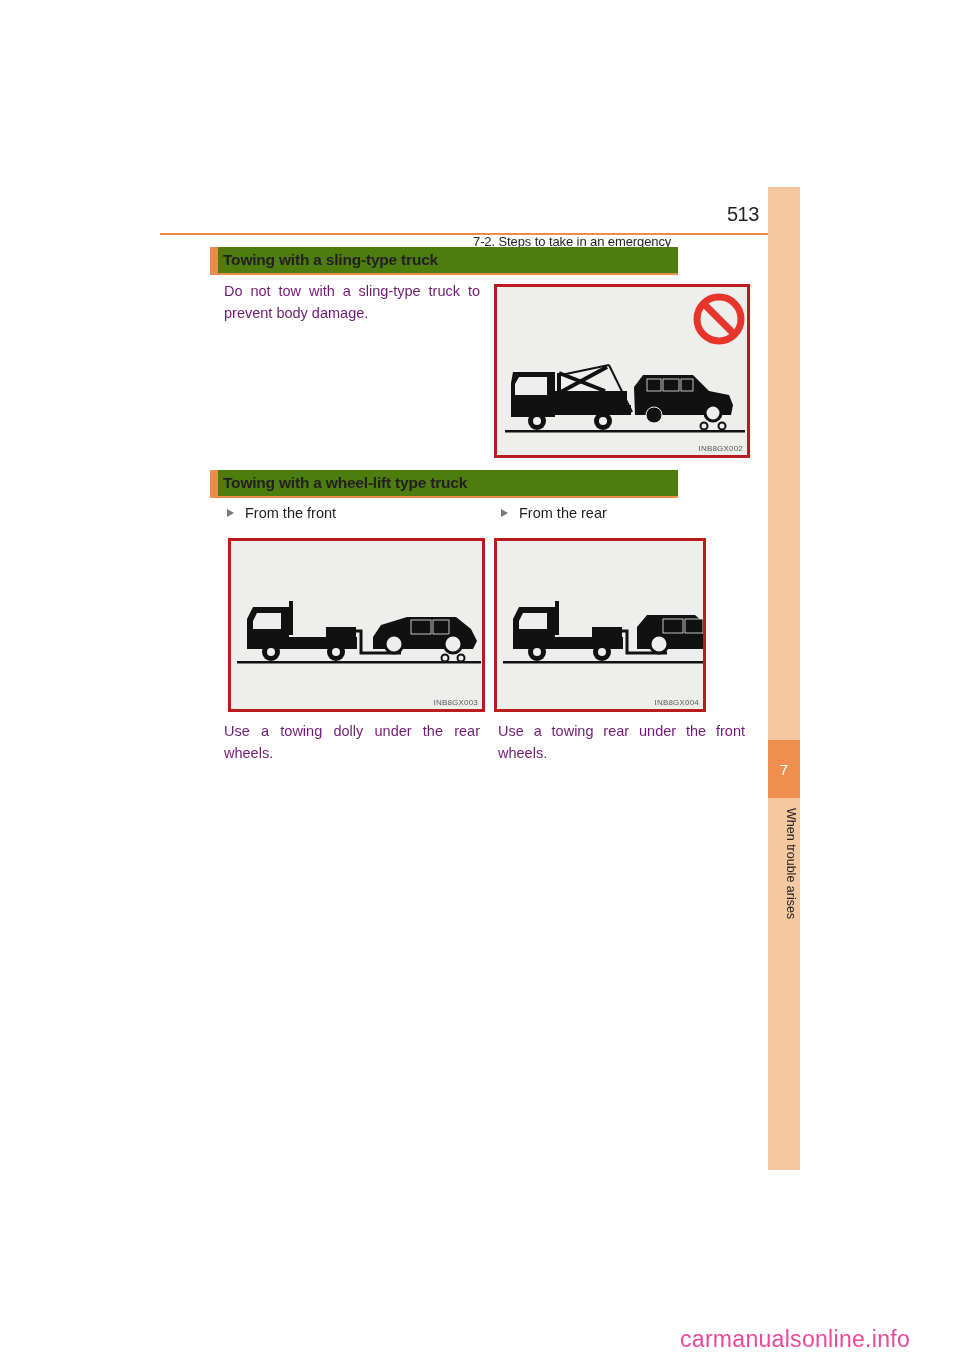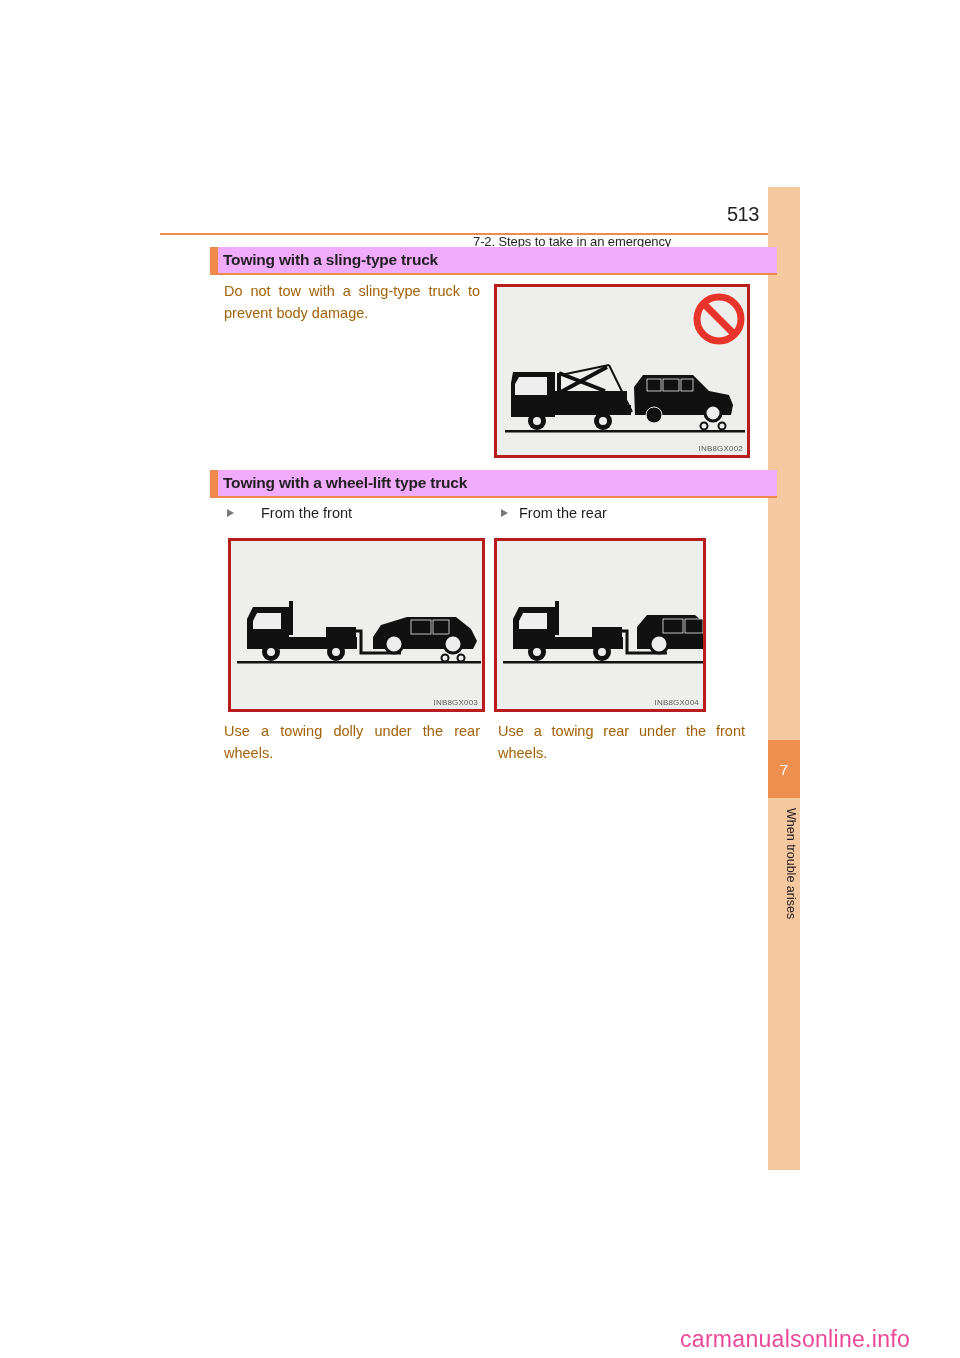--- a/index.html
+++ b/index.html
@@ -9,25 +9,25 @@
       overflow: hidden;
     }
     .abs { position: absolute; }
     .header-title { left: 473px; top: 210px; font-size: 13px; letter-spacing: -0.1px; color: #231f20; margin-top: 24px; }
     .page-num { left: 727px; top: 203px; font-size: 20px; font-weight: normal; color: #231f20; letter-spacing: -0.5px; }
     .header-rule { left: 160px; top: 233px; width: 640px; height: 2px; background: #ee8a4a; }
     .side-tab { left: 768px; top: 187px; width: 32px; height: 983px; background: #f5c8a0; }
     .side-chapter { left: 768px; top: 740px; width: 32px; height: 58px; background: #ee8f4f; color: #fff; font-size: 15px; display: flex; align-items: center; justify-content: center; }
     .side-label { left: 770px; top: 808px; width: 28px; height: 140px; writing-mode: vertical-rl; font-size: 12.5px; color: #231f20; white-space: nowrap; }
 
-    .section-bar { left: 210px; width: 567px; height: 26px; background: #f0abfc; border-bottom: 2px solid #ee8a4a; }
+    .section-bar { left: 210px; width: 468px; height: 26px; background: #4d7c0f; border-bottom: 2px solid #ee8a4a; }
     .section-bar .accent { position: absolute; left: 0; top: 0; width: 8px; height: 26px; background: #ee8a4a; }
     .section-bar .title { position: absolute; left: 13px; top: 4px; font-size: 15.5px; font-weight: bold; color: #231f20; letter-spacing: -0.2px; }
 
-    .body-text { font-size: 14.5px; line-height: 22px; color: #a16207; text-align: justify; }
+    .body-text { font-size: 14.5px; line-height: 22px; color: #701a75; text-align: justify; }
 
     .figure { background: #eeeeec; border: 3px solid #b91c1c; box-sizing: border-box; overflow: hidden; }
     .figure svg { position: absolute; left: 0; top: 0; }
     .fig-code { position: absolute; right: 4px; bottom: 2px; font-size: 8px; color: #5a5a5a; letter-spacing: 0.2px; }
 
     .bullet { font-size: 14.5px; color: #231f20; display: flex; align-items: center; }
     .bullet .tri { width: 0; height: 0; border-top: 4px solid transparent; border-bottom: 4px solid transparent; border-left: 7px solid #777; margin-right: 11px; margin-left: 3px; }
 
     .watermark { left: 680px; top: 1326px; font-size: 23px; color: #ec4899; letter-spacing: 0.3px; }
   </style>
@@ -86,21 +86,21 @@
     <circle cx="225" cy="139" r="3.5" fill="#eee" stroke="#111" stroke-width="2"></circle>
   </svg>
   <div class="fig-code">INB8GX002</div>
 </div>
 
 <div class="abs section-bar" style="top:470px;">
   <div class="accent"></div>
   <div class="title">Towing with a wheel-lift type truck</div>
 </div>
 
-<div class="abs bullet" style="left:224px; top:505px;gap:16px;">
+<div class="abs bullet" style="left:224px; top:505px;">
   <span class="tri"></span>
   <span>From the front</span>
 </div>
 <div class="abs bullet" style="left:498px; top:505px;">
   <span class="tri"></span>
   <span>From the rear</span>
 </div>
 
 <div class="abs figure" style="left:228px; top:538px; width:257px; height:174px;">
   <svg width="257" height="174" viewBox="0 0 257 174">

